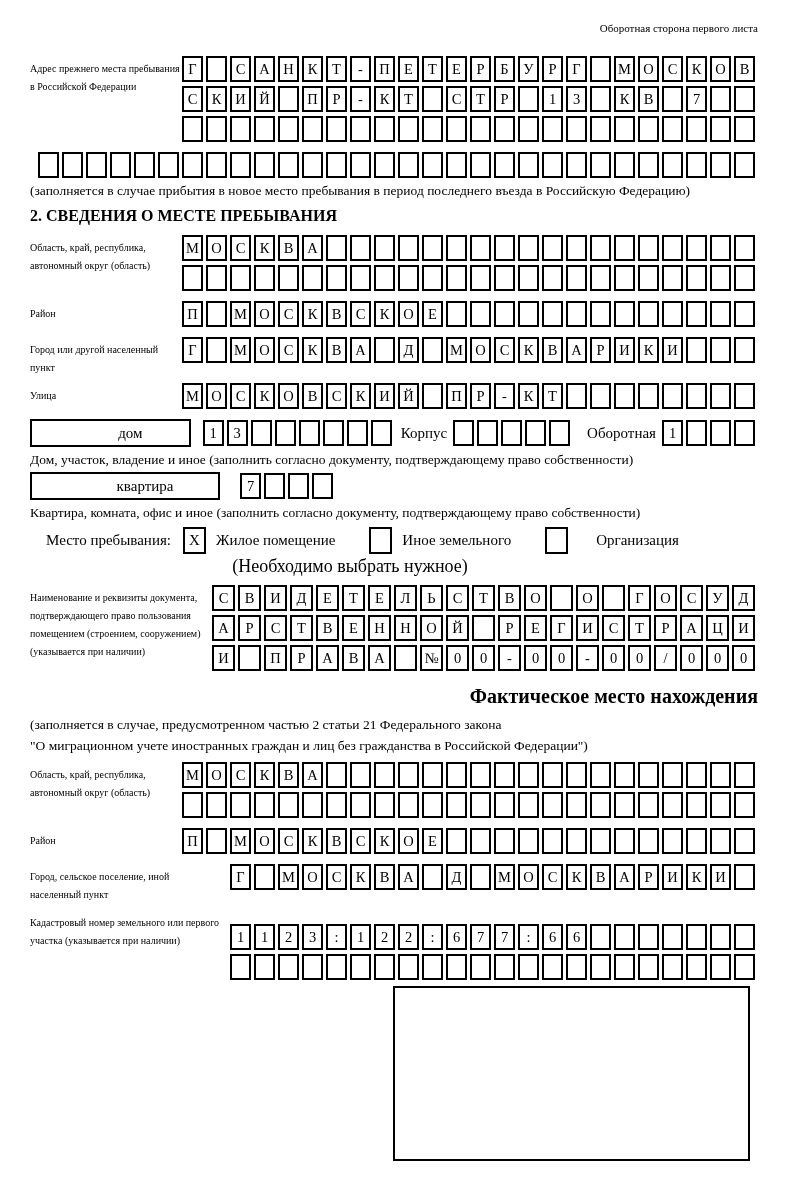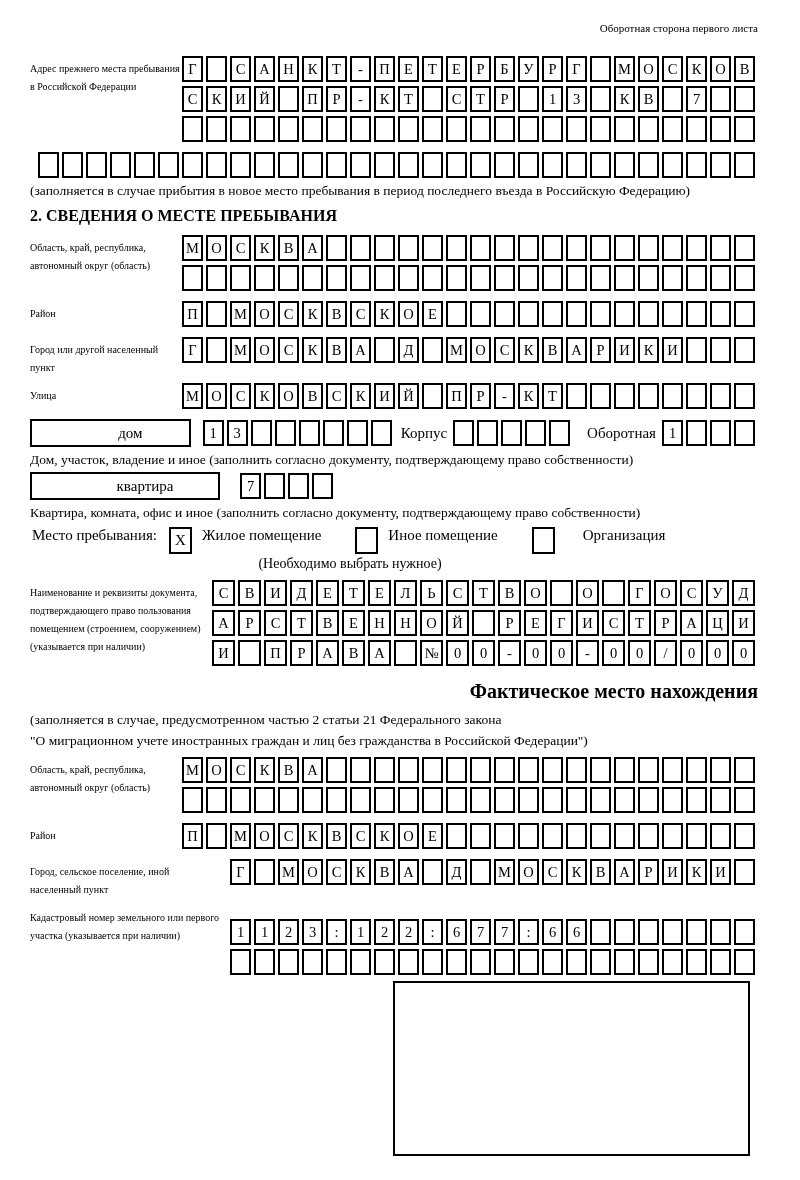--- a/index.html
+++ b/index.html
@@ -32,28 +32,28 @@
     box-sizing:border-box; border:2px solid #000; height:28px;
     display:flex; align-items:center; justify-content:center;
     font-size:15px;
     padding-left:40px;
   }
   .wbox.dom{ width:161px; }
   .wbox.kv{ width:190px; }
   .sp12{ width:12px; flex:0 0 auto; }
   .sp8{ width:8px; flex:0 0 auto; }
   .ilabel{ font-size:15px; padding:0 6px; white-space:nowrap; }
-  .mesto{ display:flex; font-size:15px; margin:6px 0 2px 2px; }
+  .mesto{ display:flex; align-items:center; font-size:15px; margin:6px 0 2px 16px; }
   .chk{
     box-sizing:border-box; width:23px; height:27px; border:2px solid #000;
     display:inline-flex; align-items:center; justify-content:center;
     font-size:15px; margin:0 10px 0 12px; flex:0 0 auto;
   }
   .chk.gap{ margin-left:34px; }
-  .choose-note{ font-size:14px; margin:0 0 8px 110px; text-align:center; width:420px; }
+  .choose-note{ font-size:18px; margin:0 0 8px 110px; text-align:center; width:420px; }
   .fact-head{ text-align:right; font-weight:bold; font-size:20px; margin:10px 0 8px 0; }
   .stamp-wrap{ width:360px; margin-left:363px; margin-top:2px; }
   .stamp-box{ box-sizing:border-box; border:2px solid #000; width:357px; height:175px; }
 </style>
 </head>
 <body>
 
 <div class="hdr">Оборотная сторона первого листа</div>
 
 <div class="line">
@@ -371,21 +371,21 @@
       <span class="cbox"></span>
     </div>
 </div>
 <div class="note">Квартира, комната, офис и иное (заполнить согласно документу, подтверждающему право собственности)</div>
 
 <div class="mesto">
   <span>Место пребывания:</span>
   <span class="chk">X</span>
   <span>Жилое помещение</span>
   <span class="chk gap"></span>
-  <span>Иное помещение</span>
+  <span>Иное земельного</span>
   <span class="chk gap"></span>
   <span style="margin-left:18px">Организация</span>
 </div>
 <div class="choose-note">(Необходимо выбрать нужное)</div>
 
 <div class="line">
   <div class="lbl w180">Наименование и реквизиты документа, подтверждающего право пользования помещением (строением, сооружением) (указывается при наличии)</div>
   <div class="grids">
     <div class="boxrow n21">
         <span class="cbox">С</span>

